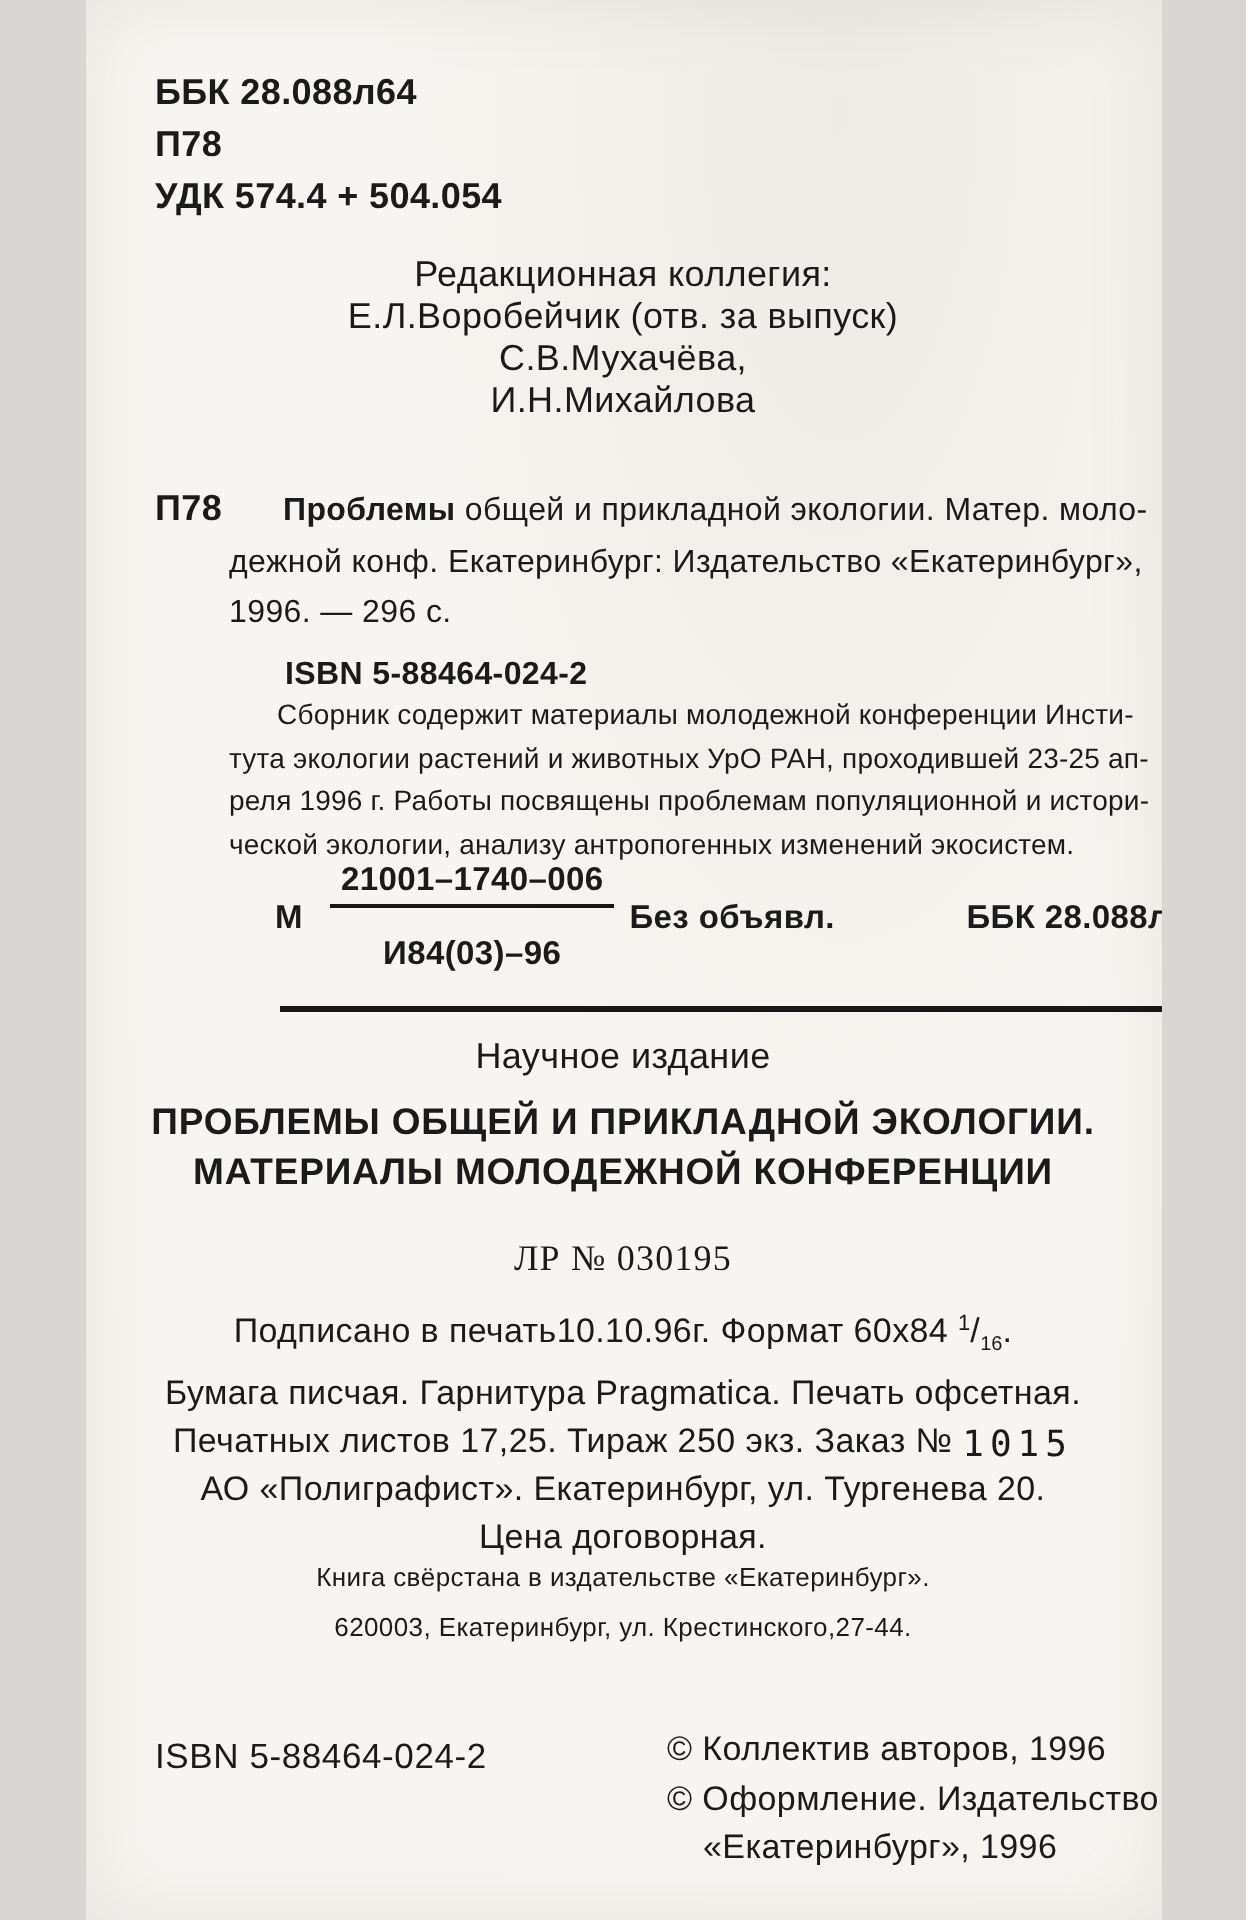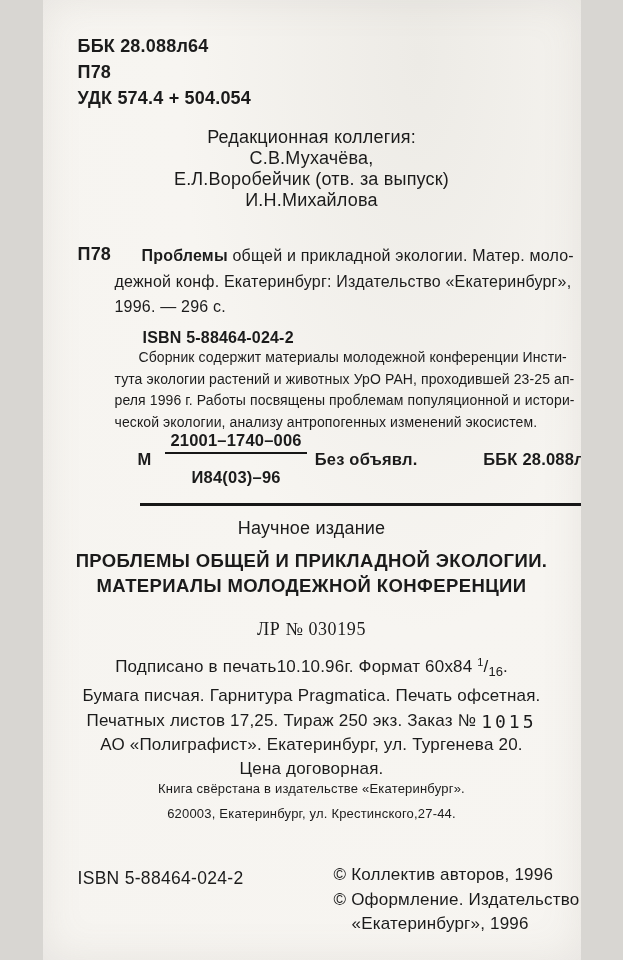--- a/index.html
+++ b/index.html
@@ -42,21 +42,21 @@
   .divider { left: 97px; top: 503px; width: 450px; height: 2.5px; background: #171717; }
 
   .sci-edition { top: 518px; font-size: 18px; }
 
   .book-title { top: 548px; font-size: 18.5px; line-height: 25px; font-weight: 700; letter-spacing: 0.4px; }
 
   .license { top: 619px; font-size: 18px; font-family: "Liberation Serif", serif; letter-spacing: 0.6px; }
 
   .printinfo { top: 650px; font-size: 17px; line-height: 24px; }
   .printinfo sup { font-size: 11px; vertical-align: 6px; letter-spacing: 0; }
-  .printinfo sub { font-size: 13px; vertical-align: -4px; letter-spacing: 0; }
+  .printinfo sub { font-size: 10px; vertical-align: -4px; letter-spacing: 0; }
   .typed {
     font-family: "DejaVu Sans Mono", monospace;
     letter-spacing: 3px;
     font-size: 18px;
     position: relative;
     top: 2px;
   }
 
   .publisher { top: 777px; font-size: 13px; line-height: 24.5px; }
 
@@ -70,22 +70,22 @@
 <div class="page">
 
   <div class="abs codes">
     <div>ББК 28.088л64</div>
     <div>П78</div>
     <div>УДК 574.4 + 504.054</div>
   </div>
 
   <div class="abs center editorial">
     <div>Редакционная коллегия:</div>
+    <div>Е.Л.Воробейчик (отв. за выпуск)</div>
     <div>С.В.Мухачёва,</div>
-    <div>Е.Л.Воробейчик (отв. за выпуск)</div>
     <div>И.Н.Михайлова</div>
   </div>
 
   <div class="abs cit-label">П78</div>
 
   <div class="abs citation">
     <div class="cit-line1"><b>Проблемы</b><span> общей и прикладной экологии. Матер. моло-</span></div>
     <div>дежной конф. Екатеринбург: Издательство «Екатеринбург»,</div>
     <div>1996. — 296 с.</div>
     <div class="cit-isbn">ISBN 5-88464-024-2</div>

